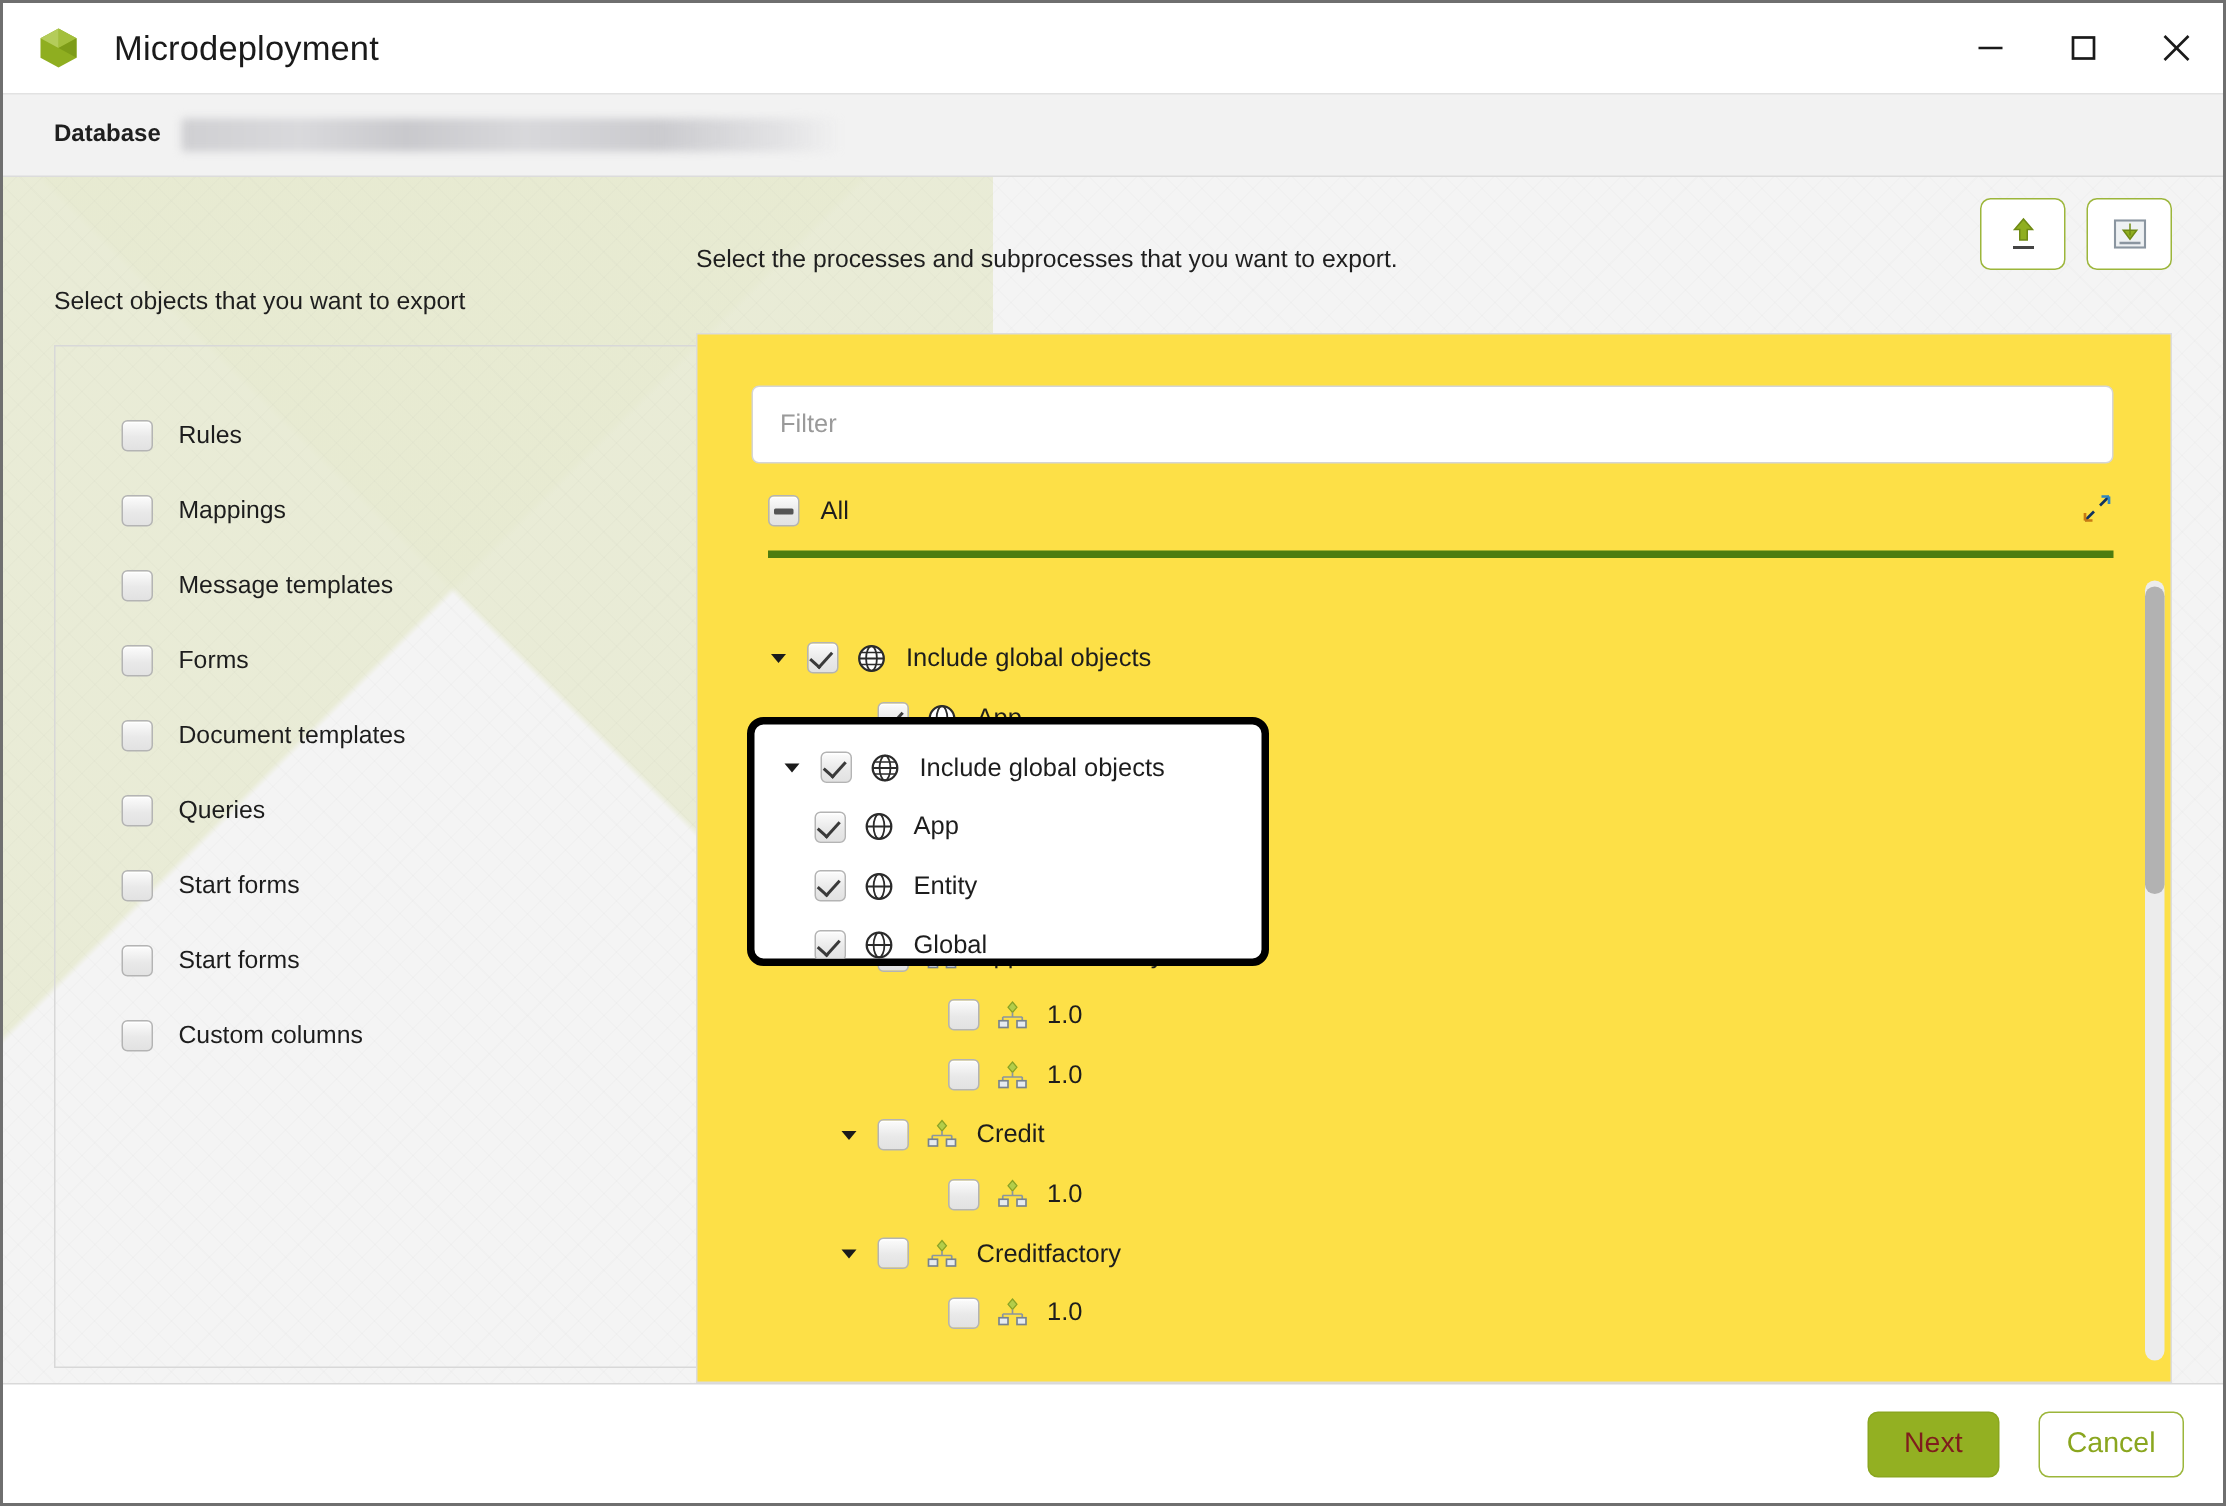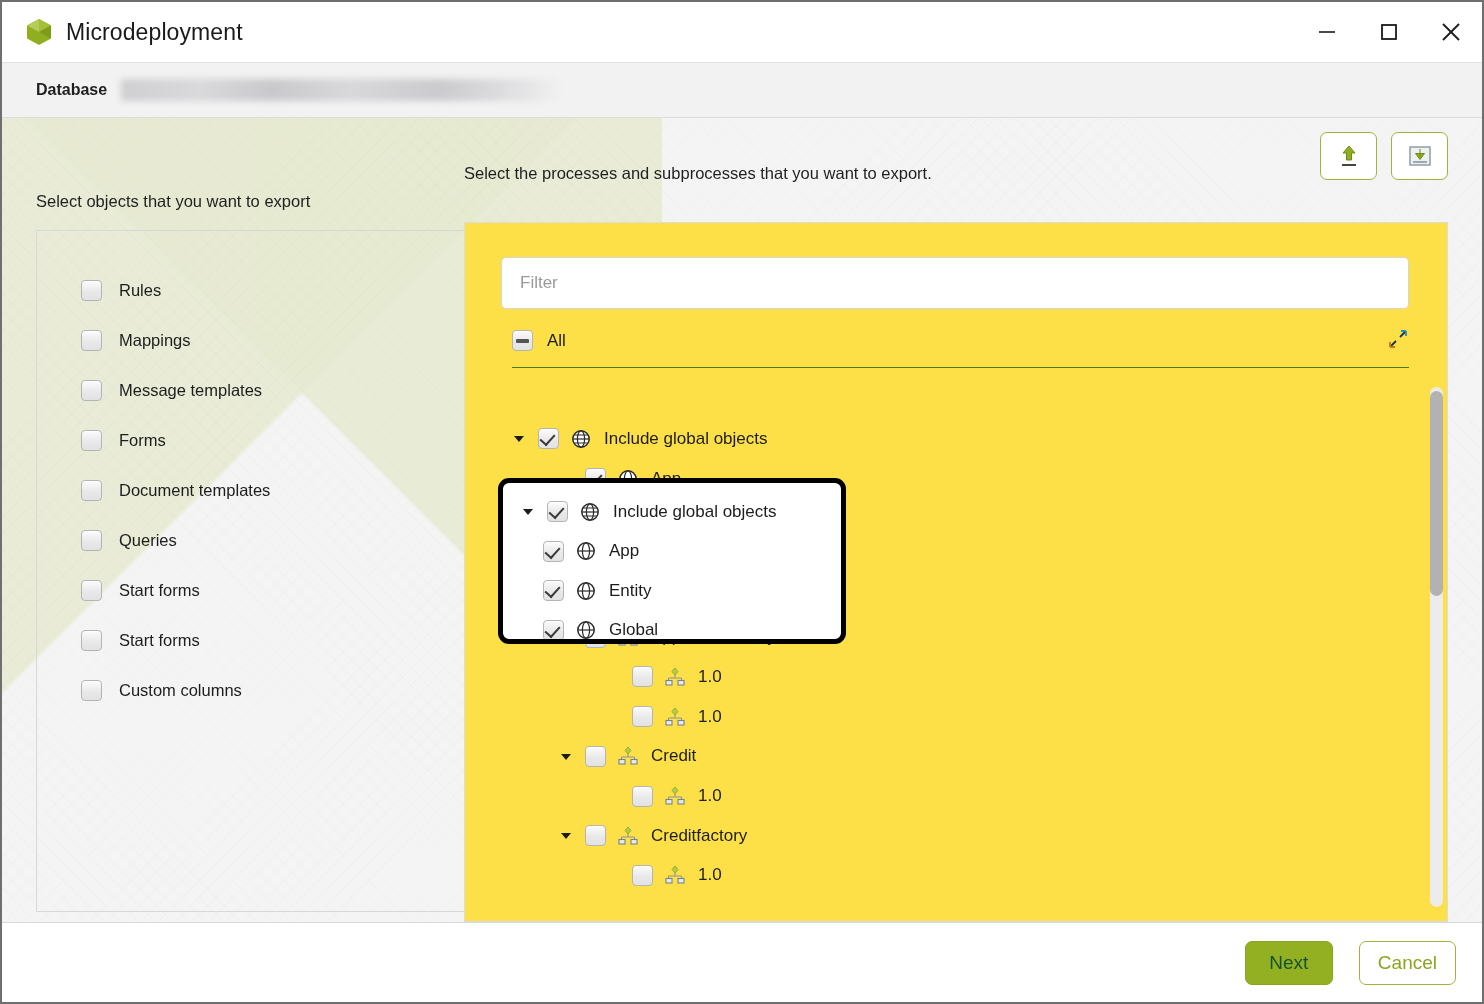--- a/index.html
+++ b/index.html
@@ -22,21 +22,21 @@
   
   .titlebar {
     height:60px; flex:0 0 60px;
     background:#ffffff;
     display:flex; align-items:center;
     padding-left:24px;
     position:relative;
   }
   .logo-hex { width:26px; height:28px; flex:0 0 26px; position:relative; }
   .app-title {
-    font-size:23px; color:#1a1a1a; margin-left:14px;
+    font-size:23px; color:#1a1a1a; margin-left:24px;
     font-weight:400; letter-spacing:.1px;
     white-space:nowrap;
   }
   .wincontrols {
     position:absolute; right:0; top:0; height:60px;
     display:flex; align-items:center;
   }
   .winbtn {
     width:62px; height:60px;
     display:flex; align-items:center; justify-content:center;
@@ -189,21 +189,21 @@
     color:#333;
     outline:none;
     background:#fff;
   }
   .filter-input::placeholder { color:#9a9a9a; }
 
   .allrow {
     display:flex; align-items:center;
     margin:21px 38px 0 47px;
     padding-bottom:16px;
-    border-bottom:1px solid #4d7c0f;
+    border-bottom:5px solid #4d7c0f;
     position:relative;
   }
   .allrow .lbl { font-size:17px; color:#1d1d1d; margin-left:14px; }
   .collapse-icon {
     position:absolute; right:0; top:-2px;
     width:22px; height:22px; cursor:pointer;
   }
 
   .tree {
     position:absolute;
@@ -269,21 +269,21 @@
   }
   .btn {
     height:44px; min-width:88px;
     border-radius:7px;
     font-size:19px;
     display:flex; align-items:center; justify-content:center;
     cursor:pointer;
     padding:0 18px;
   }
   .btn-primary {
-    background:#93b022; color:#14532d; border:1px solid #8aa61f;
+    background:#93b022; color:#7f1d1d; border:1px solid #8aa61f;
   }
   .btn-secondary {
     background:#fff; color:#8aa61f; border:1.6px solid #9cb63b;
   }
 </style>
 </head>
 <body>
 
 <div class="window">
 

